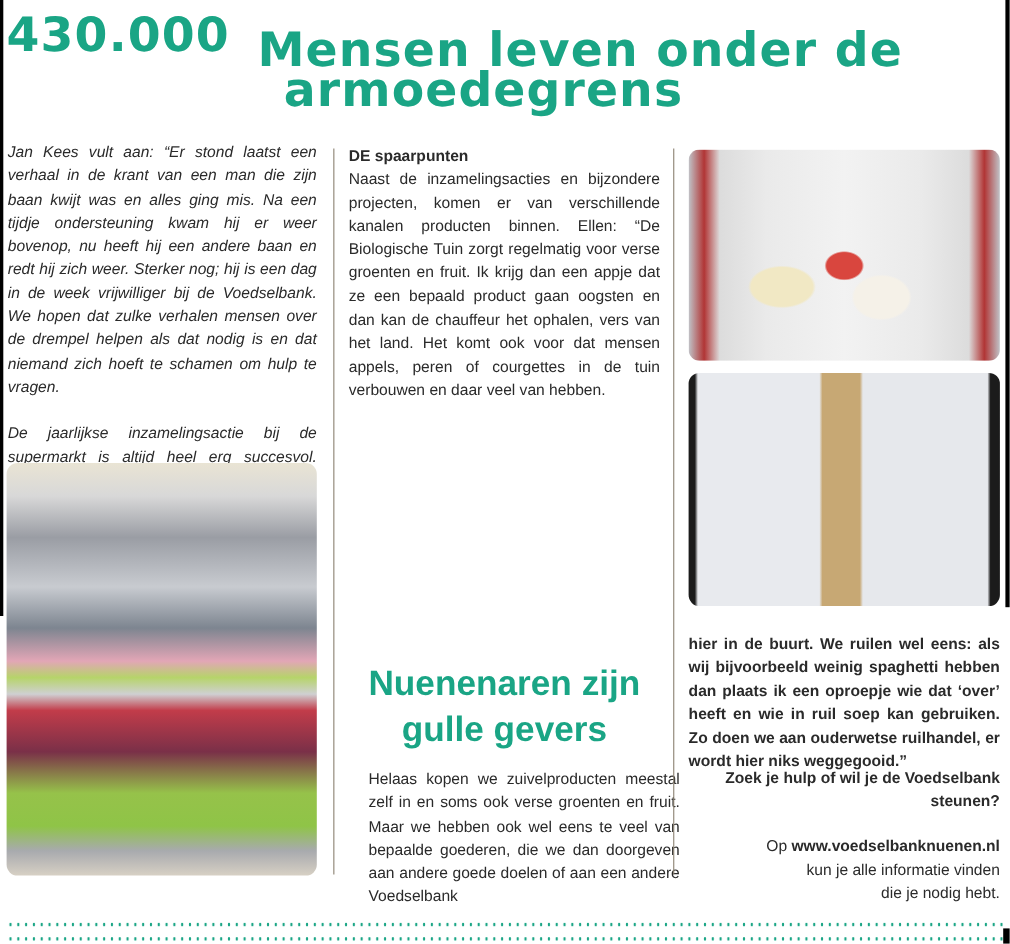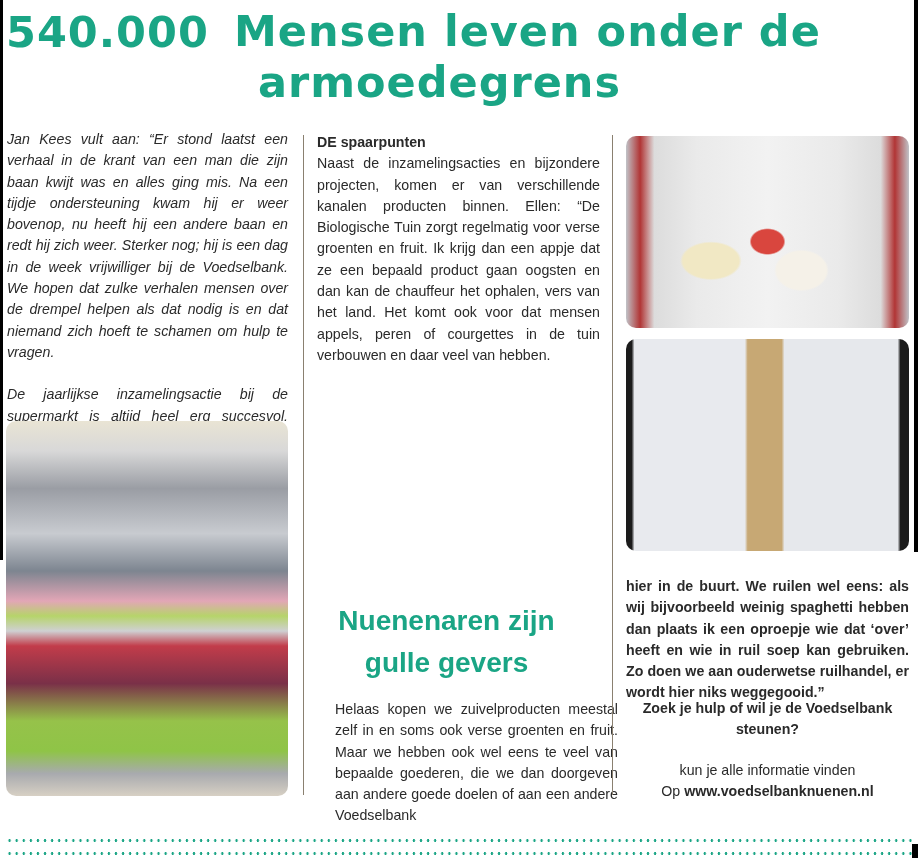--- a/index.html
+++ b/index.html
@@ -6,21 +6,21 @@
     html, body { width: 918px; height: 858px; overflow: hidden; background: #ffffff; }
     body { position: relative; font-family: "Liberation Sans", sans-serif; color: #2b2b2b; }
 
     .page-border-left { position: absolute; left: 0; top: 0; width: 3px; height: 560px; background: #000; }
     .page-border-right { position: absolute; right: 0; top: 0; width: 4px; height: 552px; background: #000; }
     .corner-block { position: absolute; right: 0; bottom: 0; width: 6px; height: 14px; background: #000; }
 
     .title { position: absolute; left: 6px; top: 0; width: 900px; color: #1aa585;
       font-family: "DejaVu Sans", sans-serif; font-weight: bold; font-size: 43px; line-height: 52px; letter-spacing: 1px; }
     .title .num { position: absolute; left: 0; top: 6px; }
-    .title .l1 { position: absolute; left: 228px; top: 5px; }
+    .title .l1 { position: absolute; left: 228px; top: 20px; }
     .title .l2 { position: absolute; left: 252px; top: 56px; }
 
     .col { position: absolute; font-size: 14.2px; line-height: 21.3px; text-align: justify; color: #2a2a2a; }
     .col p { margin-bottom: 21px; }
     .col1 { left: 7px; top: 129px; width: 281px; font-style: italic; }
     .col2 { left: 317px; top: 132px; width: 283px; }
     .col3b { left: 626px; top: 576px; width: 283px; font-weight: bold; }
     .col2b { left: 335px; top: 699px; width: 283px; }
 
     .subhead { font-weight: bold; display: block; }
@@ -37,41 +37,41 @@
       background:
         radial-gradient(ellipse at 50% 55%, #d9463e 0 8%, transparent 9%),
         radial-gradient(ellipse at 30% 65%, #f1e8c4 0 10%, transparent 11%),
         radial-gradient(ellipse at 62% 70%, #f5f1e8 0 10%, transparent 11%),
         linear-gradient(90deg, #c0c3c8 0%, #b13535 5%, #dcdcdc 10%, #eaeaea 25%, #f2f2f2 50%, #eaeaea 75%, #dcdcdc 90%, #b13535 95%, #c0c3c8 100%); }
     .photo-freezer { left: 626px; top: 339px; width: 283px; height: 212px;
       background:
         linear-gradient(90deg, #1b1b1b 0 2%, #e8eaee 3% 42%, #c7a874 43% 55%, #e6e8ec 56% 96%, #1b1b1b 97% 100%); }
     .photo .ph-label { position: absolute; left: 0; bottom: 0; width: 1px; height: 1px; overflow: hidden; color: transparent; }
 
-    .heading2 { position: absolute; left: 305px; top: 600px; width: 283px; text-align: center; color: #1aa585;
-      font-family: "Liberation Sans", sans-serif; font-weight: bold; font-size: 28px; line-height: 42px; }
+    .heading2 { position: absolute; left: 317px; top: 600px; width: 283px; text-align: center; color: #1aa585;
+      font-family: "Liberation Sans", sans-serif; font-weight: bold; font-size: 32px; line-height: 42px; }
 
-    .cta { position: absolute; left: 626px; top: 698px; width: 283px; text-align: center; font-size: 14.2px; line-height: 21px; color: #2a2a2a; }
+    .cta { position: absolute; left: 626px; top: 698px; width: 283px; text-align: right; font-size: 14.2px; line-height: 21px; color: #2a2a2a; }
     .cta .q { font-weight: bold; display: block; margin-bottom: 20px; }
     .cta .url { font-weight: bold; }
 
     .dots { position: absolute; left: 6px; width: 906px; height: 3px;
       background-image: radial-gradient(circle, #1aa585 1.2px, transparent 1.4px);
       background-size: 7.1px 3px; background-repeat: repeat-x; }
     .dots1 { top: 839px; }
     .dots2 { top: 852px; }
   </style>
 </head>
 <body>
 
 <div class="page-border-left"></div>
 <div class="page-border-right"></div>
 
 <h1 class="title">
-  <span class="num">540.000</span>
+  <span class="num">430.000</span>
   <span class="l1">Mensen leven onder de</span>
   <span class="l2">armoedegrens</span>
 </h1>
 
 <div class="col col1">
   <p>Jan Kees vult aan: “Er stond laatst een verhaal in de krant van een man die zijn baan kwijt was en alles ging mis. Na een tijdje ondersteuning kwam hij er weer bovenop, nu heeft hij een andere baan en redt hij zich weer. Sterker nog; hij is een dag in de week vrijwilliger bij de Voedselbank. We hopen dat zulke verhalen mensen over de drempel helpen als dat nodig is en dat niemand zich hoeft te schamen om hulp te vragen.</p>
   <p>De jaarlijkse inzamelingsactie bij de supermarkt is altijd heel erg succesvol. Nuenenaren zijn gulle gevers.</p>
 </div>
 <div class="photo photo-shelves">
   <span class="ph-label">Supermarket shelves with groceries</span>
@@ -100,21 +100,22 @@
 <div class="photo photo-freezer">
   <span class="ph-label">Freezers filled with food bags</span>
 </div>
 
 <div class="col col3b">
   <p>hier in de buurt. We ruilen wel eens: als wij bijvoorbeeld weinig spaghetti hebben dan plaats ik een oproepje wie dat ‘over’ heeft en wie in ruil soep kan gebruiken. Zo doen we aan ouderwetse ruilhandel, er wordt hier niks weggegooid.”</p>
 </div>
 
 <div class="cta">
   <span class="q">Zoek je hulp of wil je de Voedselbank steunen?</span>
-  <div>kun je alle informatie vinden</div>
   <div>
     <span>Op </span><span class="url">www.voedselbanknuenen.nl</span>
   </div>
+  <div>kun je alle informatie vinden</div>
+  <div>die je nodig hebt.</div>
 </div>
 
 <div class="dots dots1"></div>
 <div class="dots dots2"></div>
 <div class="corner-block"></div>
 
 </body></html>

